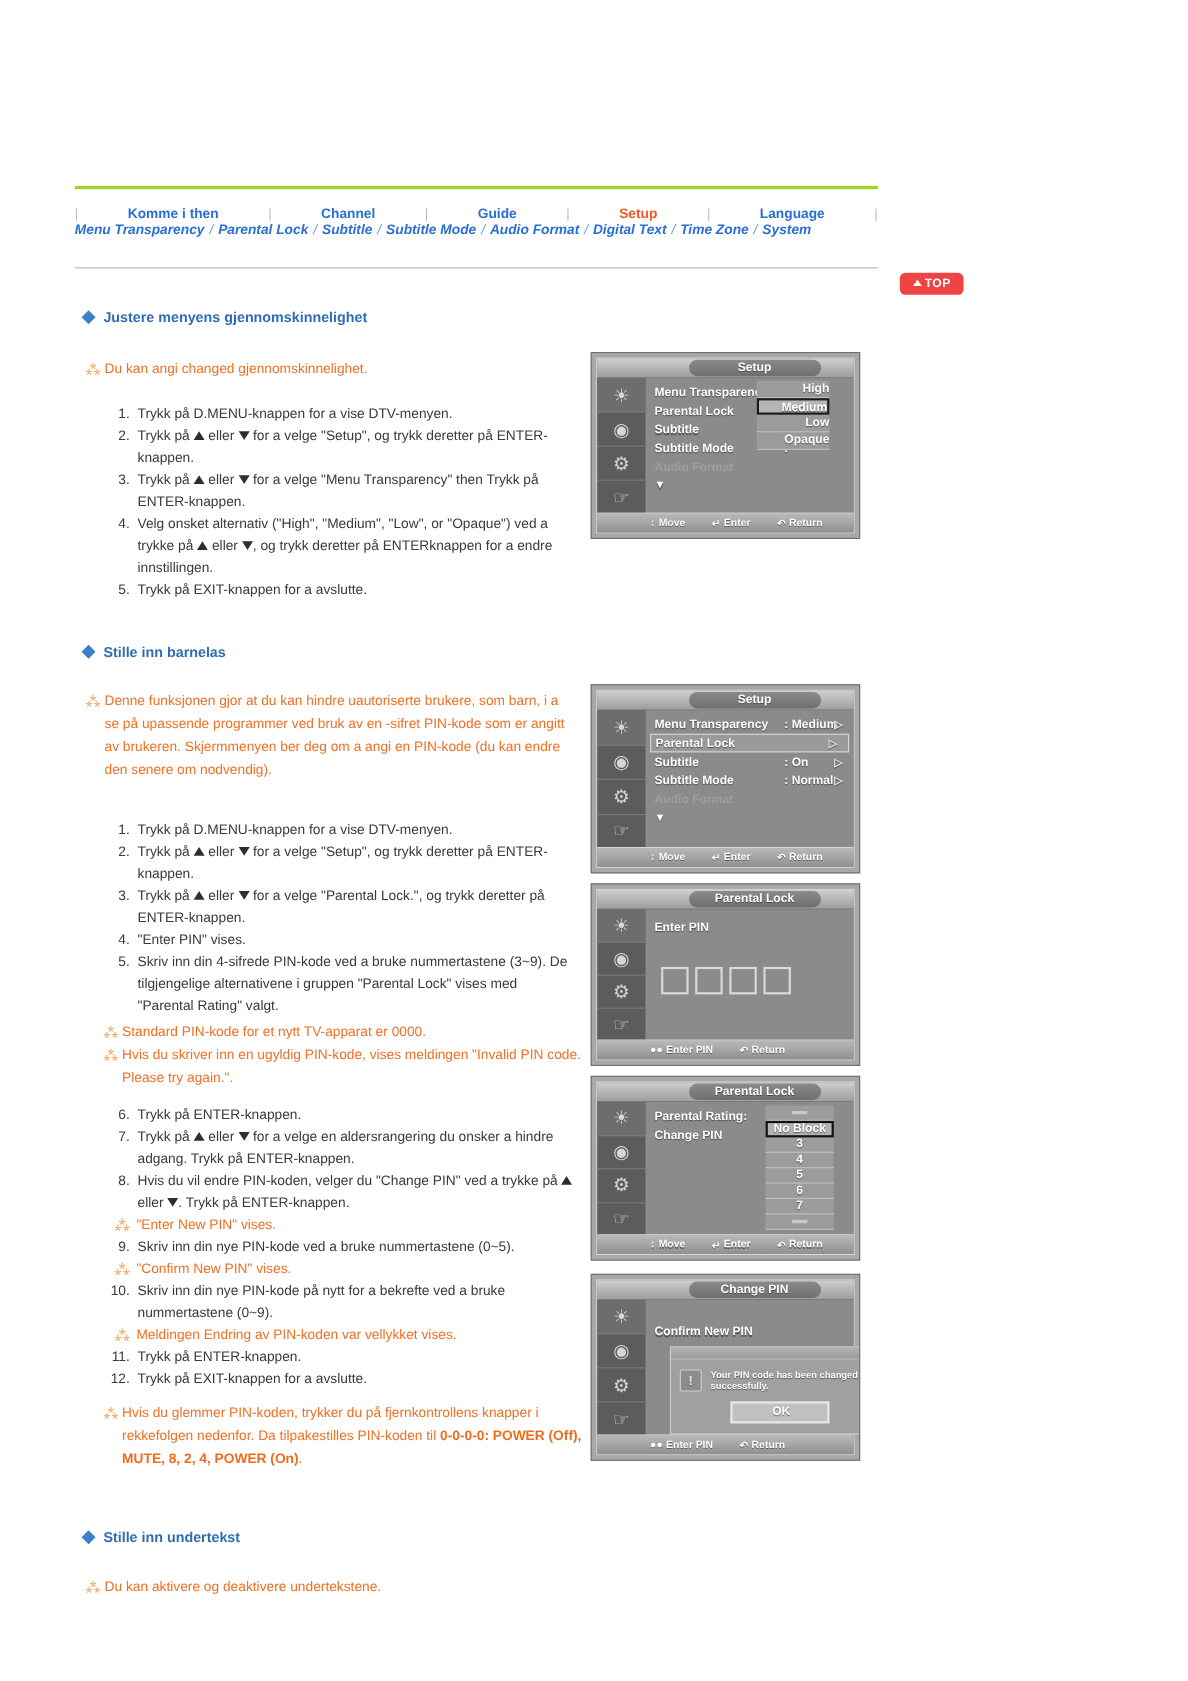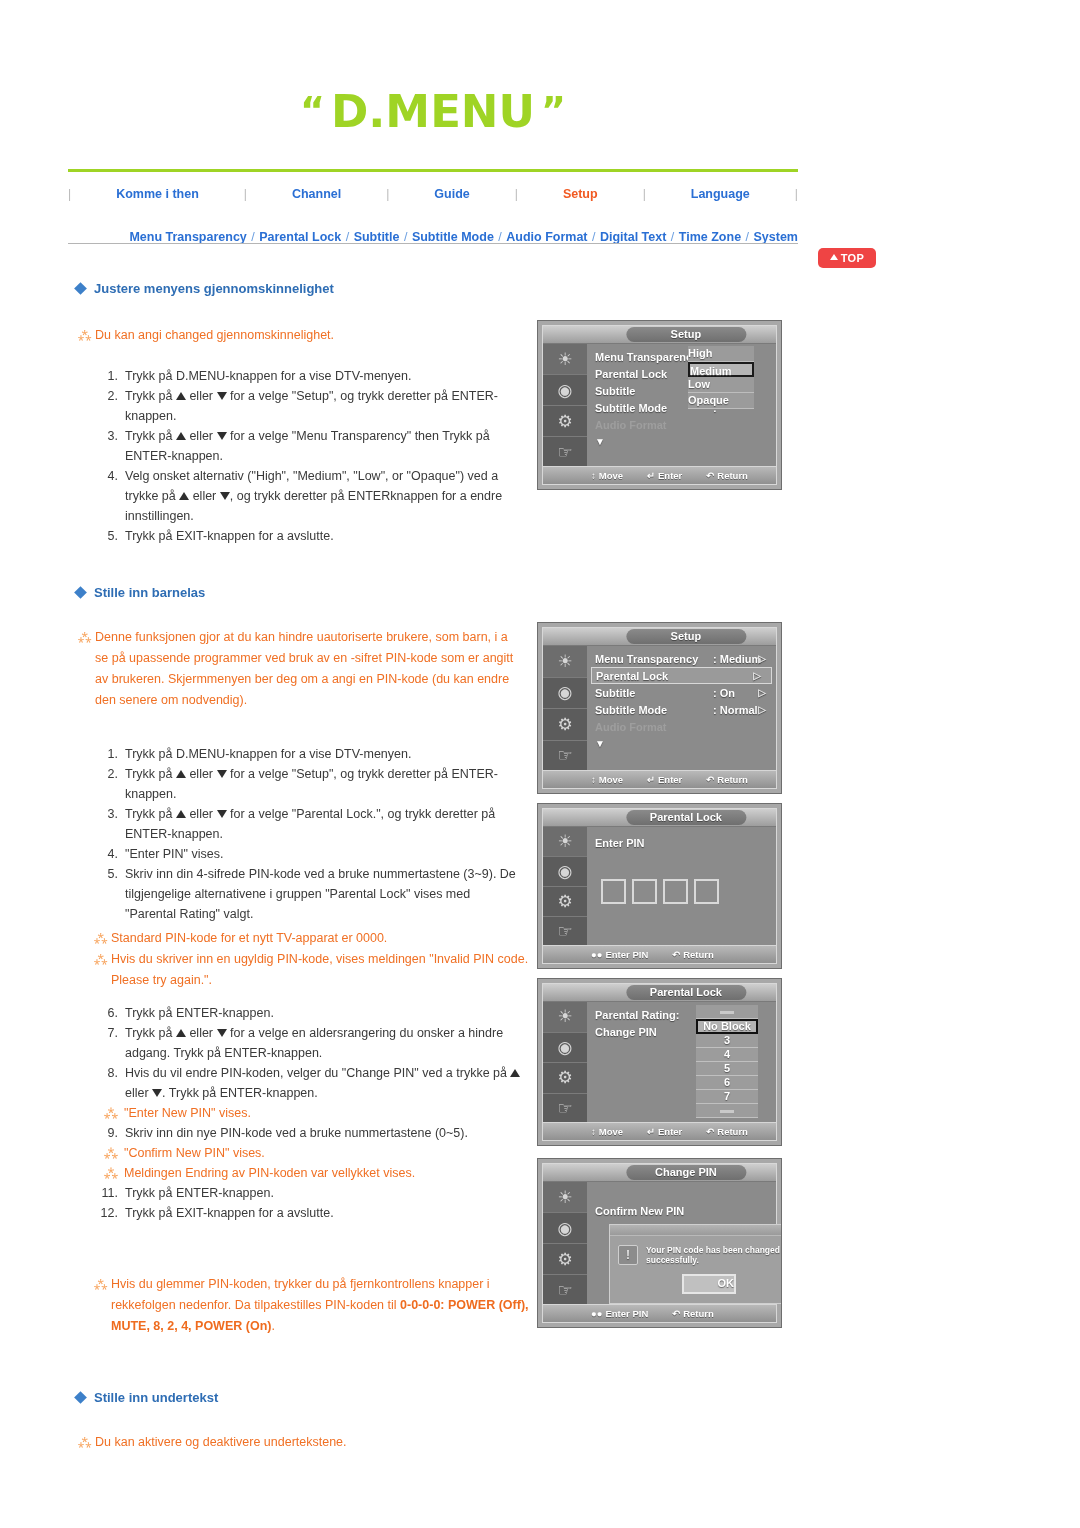--- a/index.html
+++ b/index.html
@@ -72,27 +72,28 @@
     color: #2a6fd4;
     text-decoration: none;
     white-space: nowrap;
   }
   .navrow .nav-item.active {
     color: #f15a22;
   }
 
   .subnav {
     position: absolute;
-    left: 68px; top: 230px;
+    left: 68px; top: 202px;
     width: 730px;
-    text-align: right;
+    text-align: left;
     font-size: 12.5px;
     font-weight: bold;
     color: #2a6fd4;
     white-space: nowrap;
+    font-style: italic;
   }
   .subnav .slash { color: #6b9fe0; font-weight: normal; padding: 0 1px;}
   .subnav .sub-item { color: #2a6fd4; }
 
   .gray-rule {
     position: absolute;
     left: 68px; top: 243px;
     width: 730px;
     height: 1px;
     background: #b5b5b5;
@@ -316,21 +317,21 @@
   .optbox {
     position: absolute;
     background: #9b9b9b;
     width: 66px;
     right: 22px;
     top: 2px;
   }
   .optbox .opt {
     height: 15px;
     line-height: 15px;
-    text-align: left;
+    text-align: right;
     font-size: 11px;
     font-weight: bold;
     color: #ffffff;
     border-bottom: 1px solid #bdbdbd;
     text-shadow: 0 1px 1px #555;
   }
   .optbox .opt.sel {
     background: #b5b5b5;
     border: 2px solid #1a1a1a;
     box-sizing: border-box;
@@ -397,32 +398,30 @@
     color:#e8e8e8; font-size: 12px; font-weight: bold;
     flex: none;
   }
   .dialog .dok {
     width: 50px; height: 16px;
     margin: 9px auto 0 auto;
     background: #c0c0c0;
     border: 2px solid #e6e6e6;
     color: #ffffff;
     font-size: 11px; font-weight: bold;
-    text-align: right; line-height: 14px;
+    text-align: left; line-height: 14px;
     text-shadow: 0 1px 1px #666;
+    padding-left: 36px;
   }
 </style>
 </head>
 <body>
 
 <div class="page">
 
-  <div class="title-wrap">
-    <div class="page-title"><span class="q">“</span><span>D.MENU</span><span class="q">”</span></div>
-  </div>
 
   <div class="green-rule"></div>
 
   <div class="navrow">
     <span class="sep">|</span>
     <a class="nav-item" href="#">Komme i then</a>
     <span class="sep">|</span>
     <a class="nav-item" href="#">Channel</a>
     <span class="sep">|</span>
     <a class="nav-item" href="#">Guide</a>
@@ -598,20 +597,24 @@
       <div class="txt">"Enter New PIN" vises.</div>
     </div>
     <div class="row">
       <div class="num">9.</div>
       <div class="txt">Skriv inn din nye PIN-kode ved a bruke nummertastene (0~5).</div>
     </div>
     <div class="row note-inline">
       <div class="num">⁂</div>
       <div class="txt">"Confirm New PIN" vises.</div>
     </div>
+    <div class="row">
+      <div class="num">10.</div>
+      <div class="txt">Skriv inn din nye PIN-kode på nytt for a bekrefte ved a bruke nummertastene (0~9).</div>
+    </div>
     <div class="row note-inline">
       <div class="num">⁂</div>
       <div class="txt">Meldingen Endring av PIN-koden var vellykket vises.</div>
     </div>
     <div class="row">
       <div class="num">11.</div>
       <div class="txt">Trykk på ENTER-knappen.</div>
     </div>
     <div class="row">
       <div class="num">12.</div>

